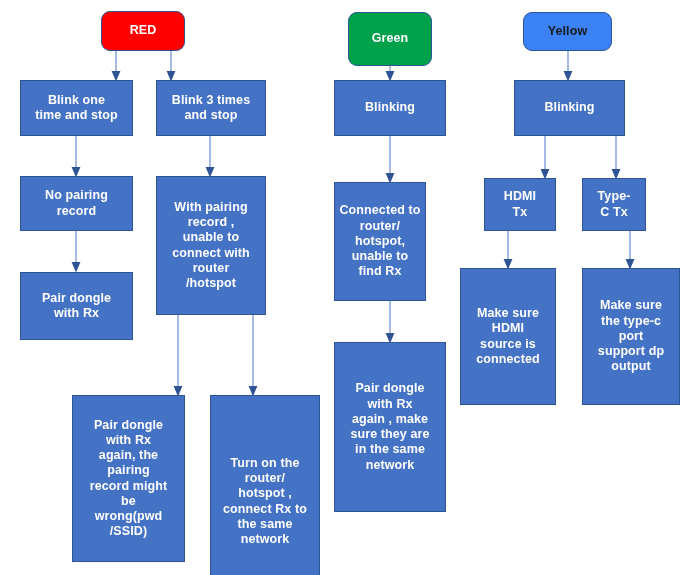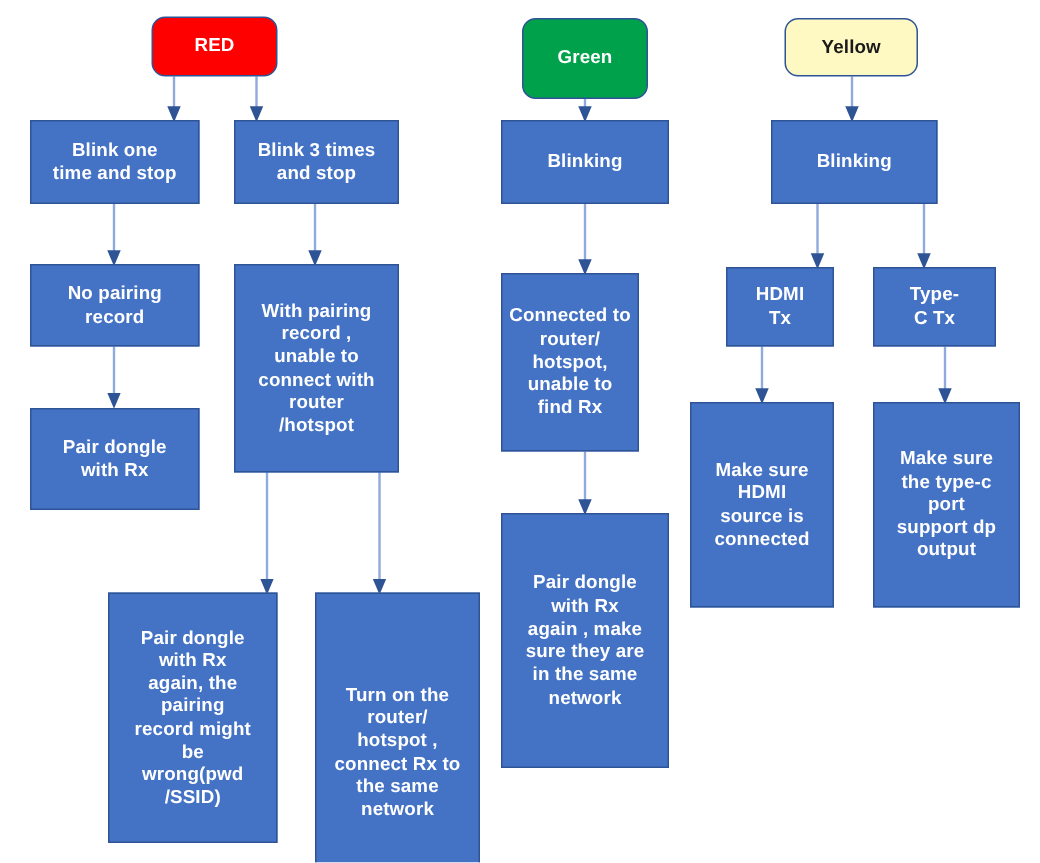--- a/index.html
+++ b/index.html
@@ -42,21 +42,21 @@
   }
   .term-red {
     background: #ff0000;
     color: #ffffff;
   }
   .term-green {
     background: #00a14b;
     color: #ffffff;
   }
   .term-yellow {
-    background: #fef9c3;
+    background: #3b82f6;
     color: #1a1a1a;
   }
   
   .proc {
     background: #4472c4;
     color: #ffffff;
     border: 1.6px solid #2f5496;
     font-size: 12.5px;
   }
   
@@ -199,21 +199,21 @@
 
   <div class="node proc" style="left:514px; top:80px; width:111px; height:56px;">
     <span class="label">Blinking</span>
   </div>
 
   <div class="node proc" style="left:484px; top:178px; width:72px; height:53px;">
     <span class="label">HDMI
 Tx</span>
   </div>
 
-  <div class="node proc" style="left:582px; top:178px; width:82px; height:53px;">
+  <div class="node proc" style="left:582px; top:178px; width:64px; height:53px;">
     <span class="label">Type-
 C Tx</span>
   </div>
 
   <div class="node proc" style="left:460px; top:268px; width:96px; height:137px;">
     <span class="label">Make sure
 HDMI
 source is
 connected</span>
   </div>

